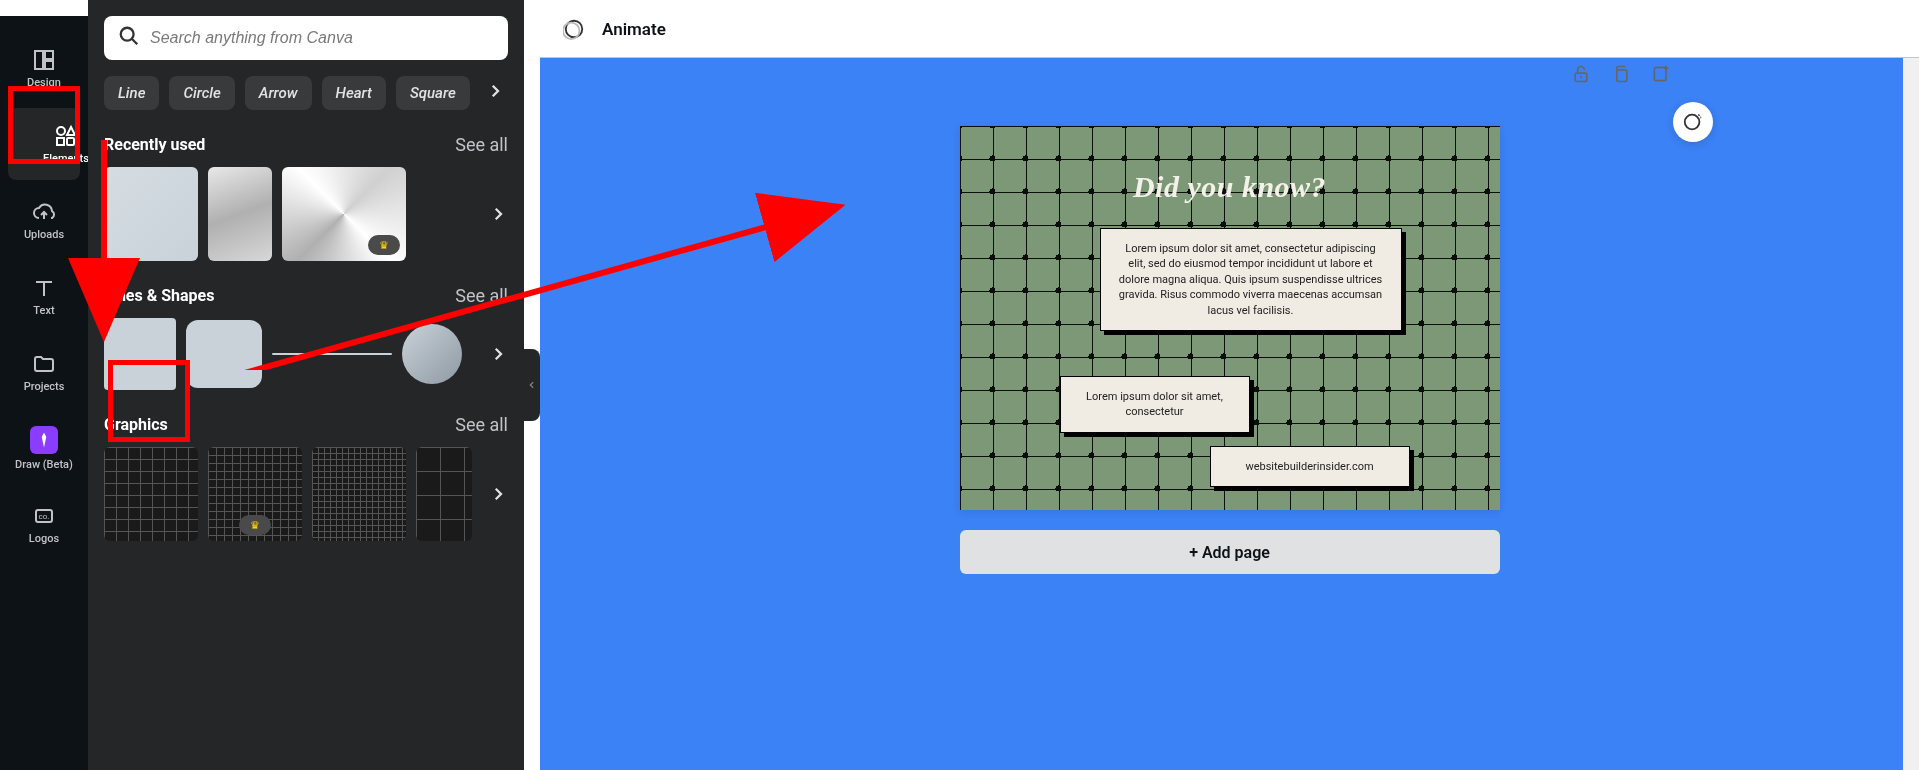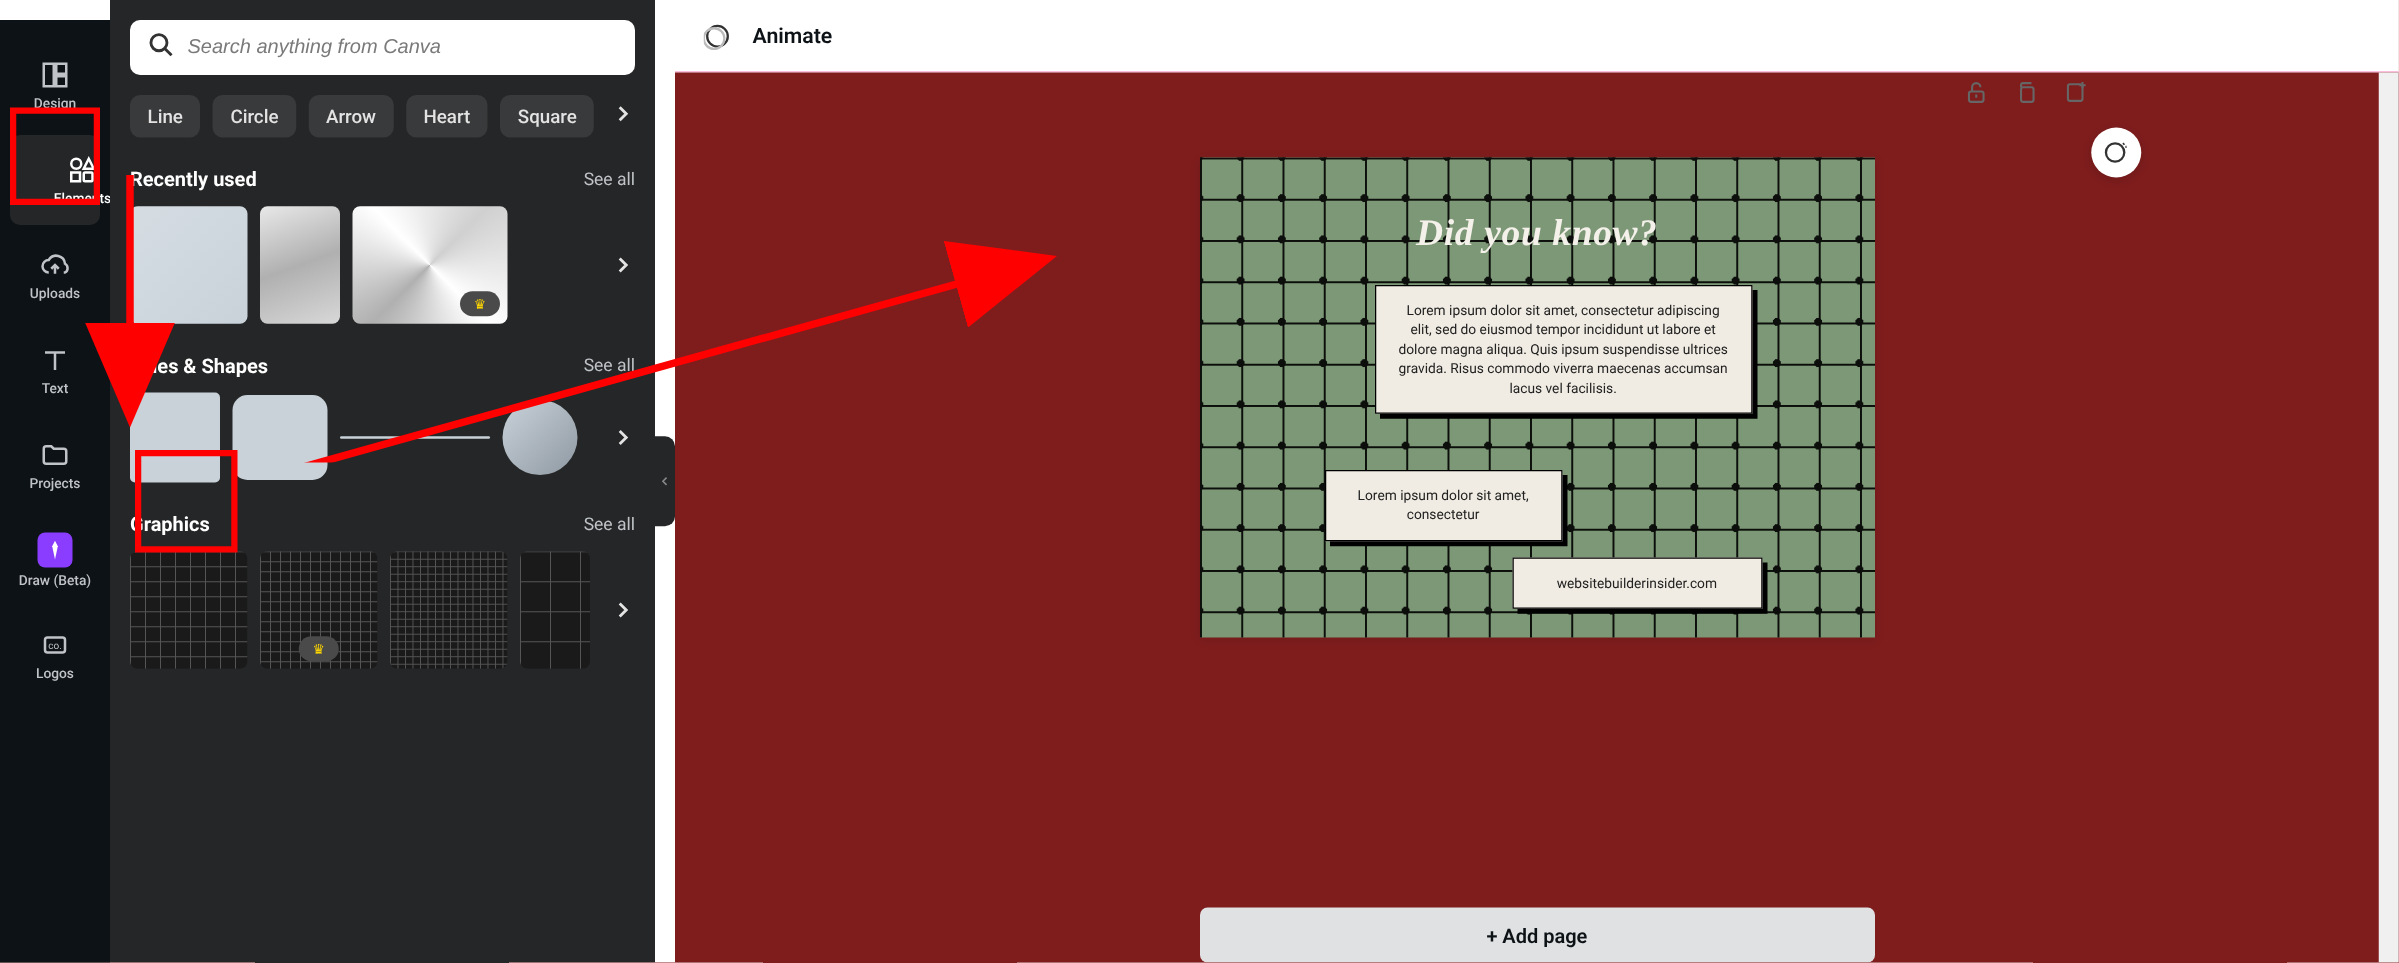--- a/index.html
+++ b/index.html
@@ -8,28 +8,28 @@
 .vbar-item { width: 72px; height: 72px; display: flex; flex-direction: column; align-items: center; justify-content: center; color: #c0c4c8; cursor: pointer; border-radius: 8px; gap: 4px; }
 .vbar-item.active { background: #252627; color: #fff; padding-left: 44px; }
 .vbar-item .icon { width: 24px; height: 24px; display: flex; align-items: center; justify-content: center; }
 .vbar-item .label { font-size: 11px; font-weight: 500; }
 .draw-beta .icon { background: #8b3dff; border-radius: 6px; width: 28px; height: 28px; color: #fff; }
 
 .panel { position: absolute; left: 88px; top: 0; width: 436px; height: 770px; background: #252627; padding: 16px; color: #fff; overflow: hidden; }
 .search-box { background: #fff; border-radius: 8px; height: 44px; display: flex; align-items: center; padding: 0 14px; gap: 10px; margin-bottom: 16px; }
 .search-box input { border: none; outline: none; font-size: 16px; color: #333; background: transparent; flex: 1; font-style: italic; }
 .search-box input::placeholder { color: #7a7a7a; }
-.chip-row { display: flex; gap: 10px; margin-bottom: 24px; align-items: center; }
+.chip-row { display: flex; gap: 10px; margin-bottom: 24px; align-items: center; font-style: italic; }
 .chip { background: #393a3b; color: #e3e3e3; padding: 8px 14px; border-radius: 8px; font-size: 15px; font-weight: 500; cursor: pointer; white-space: nowrap; }
 .chip-arrow { color: #e3e3e3; padding: 4px; cursor: pointer; margin-left: auto; }
 
 .section { margin-bottom: 24px; }
 .section-head { display: flex; justify-content: space-between; align-items: center; margin-bottom: 12px; }
 .section-title { font-size: 16px; font-weight: 700; }
-.see-all { font-size: 14px; color: #c0c4c8; cursor: pointer; }
+.see-all { font-size: 18px; color: #c0c4c8; cursor: pointer; }
 .thumb-row { display: flex; gap: 10px; align-items: center; position: relative; }
 .thumb { border-radius: 6px; cursor: pointer; }
 .thumb-nav { position: absolute; right: -4px; top: 50%; transform: translateY(-50%); color: #e3e3e3; cursor: pointer; width: 28px; height: 28px; display: flex; align-items: center; justify-content: center; }
 
 .recent .thumb { width: 94px; height: 94px; }
 .recent .t1 { background: linear-gradient(135deg,#d5dde3,#c9d2d9); }
 .recent .t2 { background: linear-gradient(160deg,#e8e8e8,#b0b0b0,#d8d8d8); width: 64px; }
 .recent .t3 { background: conic-gradient(from 45deg,#d0d0d0,#fff,#b0b0b0,#fff,#d0d0d0); position: relative; width: 124px; }
 .crown-badge { position: absolute; bottom: 6px; right: 6px; background: #4a4a4a; border-radius: 12px; width: 32px; height: 20px; display: flex; align-items: center; justify-content: center; font-size: 11px; color: #ffd700; }
 
@@ -43,21 +43,21 @@
 .graphics .g2 { background-size: 8px 8px; position: relative; }
 .graphics .g3 { background-size: 6px 6px; }
 .graphics .g4 { background-size: 24px 24px; width: 56px; }
 
 .panel-handle { position: absolute; left: 524px; top: 50%; transform: translateY(-50%); width: 16px; height: 72px; background: #252627; border-radius: 0 8px 8px 0; display: flex; align-items: center; justify-content: center; color: #888; cursor: pointer; z-index: 4; }
 
 .topbar { position: absolute; left: 540px; top: 0; right: 0; height: 58px; background: #fff; border-bottom: 1px solid #f9a8d4; display: flex; align-items: center; padding: 0 20px; gap: 14px; }
 .topbar .icon-btn { width: 28px; height: 28px; display: flex; align-items: center; justify-content: center; cursor: pointer; color: #555; }
 .animate-btn { font-size: 17px; font-weight: 600; color: #0d1216; cursor: pointer; }
 
-.canvas-area { position: absolute; left: 540px; top: 58px; right: 0; bottom: 0; background: #7f1d1d; display: flex; flex-direction: column; align-items: center; padding-top: 30px; overflow: auto; justify-content: space-between; }
+.canvas-area { position: absolute; left: 540px; top: 58px; right: 0; bottom: 0; background: #3b82f6; display: flex; flex-direction: column; align-items: center; padding-top: 30px; overflow: auto; }
 .canvas-toolbar { position: absolute; right: 244px; top: 6px; display: flex; gap: 16px; }
 .canvas-toolbar .tb-icon { width: 24px; height: 24px; color: #666; cursor: pointer; }
 .assist-bubble { position: absolute; right: 206px; top: 44px; width: 40px; height: 40px; background: #fff; border-radius: 50%; box-shadow: 0 2px 8px rgba(0,0,0,.15); display: flex; align-items: center; justify-content: center; cursor: pointer; z-index: 3; }
 
 .canvas-page { width: 540px; height: 384px; background: #7d9876; position: relative; box-shadow: 0 2px 8px rgba(0,0,0,.1); margin-top: 38px; }
 .bggrid { position: absolute; inset: 0; background-image: radial-gradient(circle, #000 3px, transparent 3px), linear-gradient(#000 1.5px, transparent 1.5px), linear-gradient(90deg, #000 1.5px, transparent 1.5px); background-size: 33px 33px, 33px 33px, 33px 33px; background-position: 16px 16px, 0 0, 0 0; opacity: 0.9; }
 .headline { position: absolute; top: 44px; left: 0; right: 0; text-align: center; font-family: Georgia, serif; font-size: 30px; font-weight: 900; font-style: italic; color: #f4f1ea; letter-spacing: 0.5px; }
 .card { position: absolute; background: #f0ece3; border: 1px solid #000; box-shadow: 4px 4px 0 #000; padding: 12px 18px; font-size: 11px; color: #222; text-align: center; line-height: 1.4; }
 .card.c1 { top: 102px; left: 140px; width: 302px; }
 .card.c2 { top: 250px; left: 100px; width: 190px; text-align: center; }

